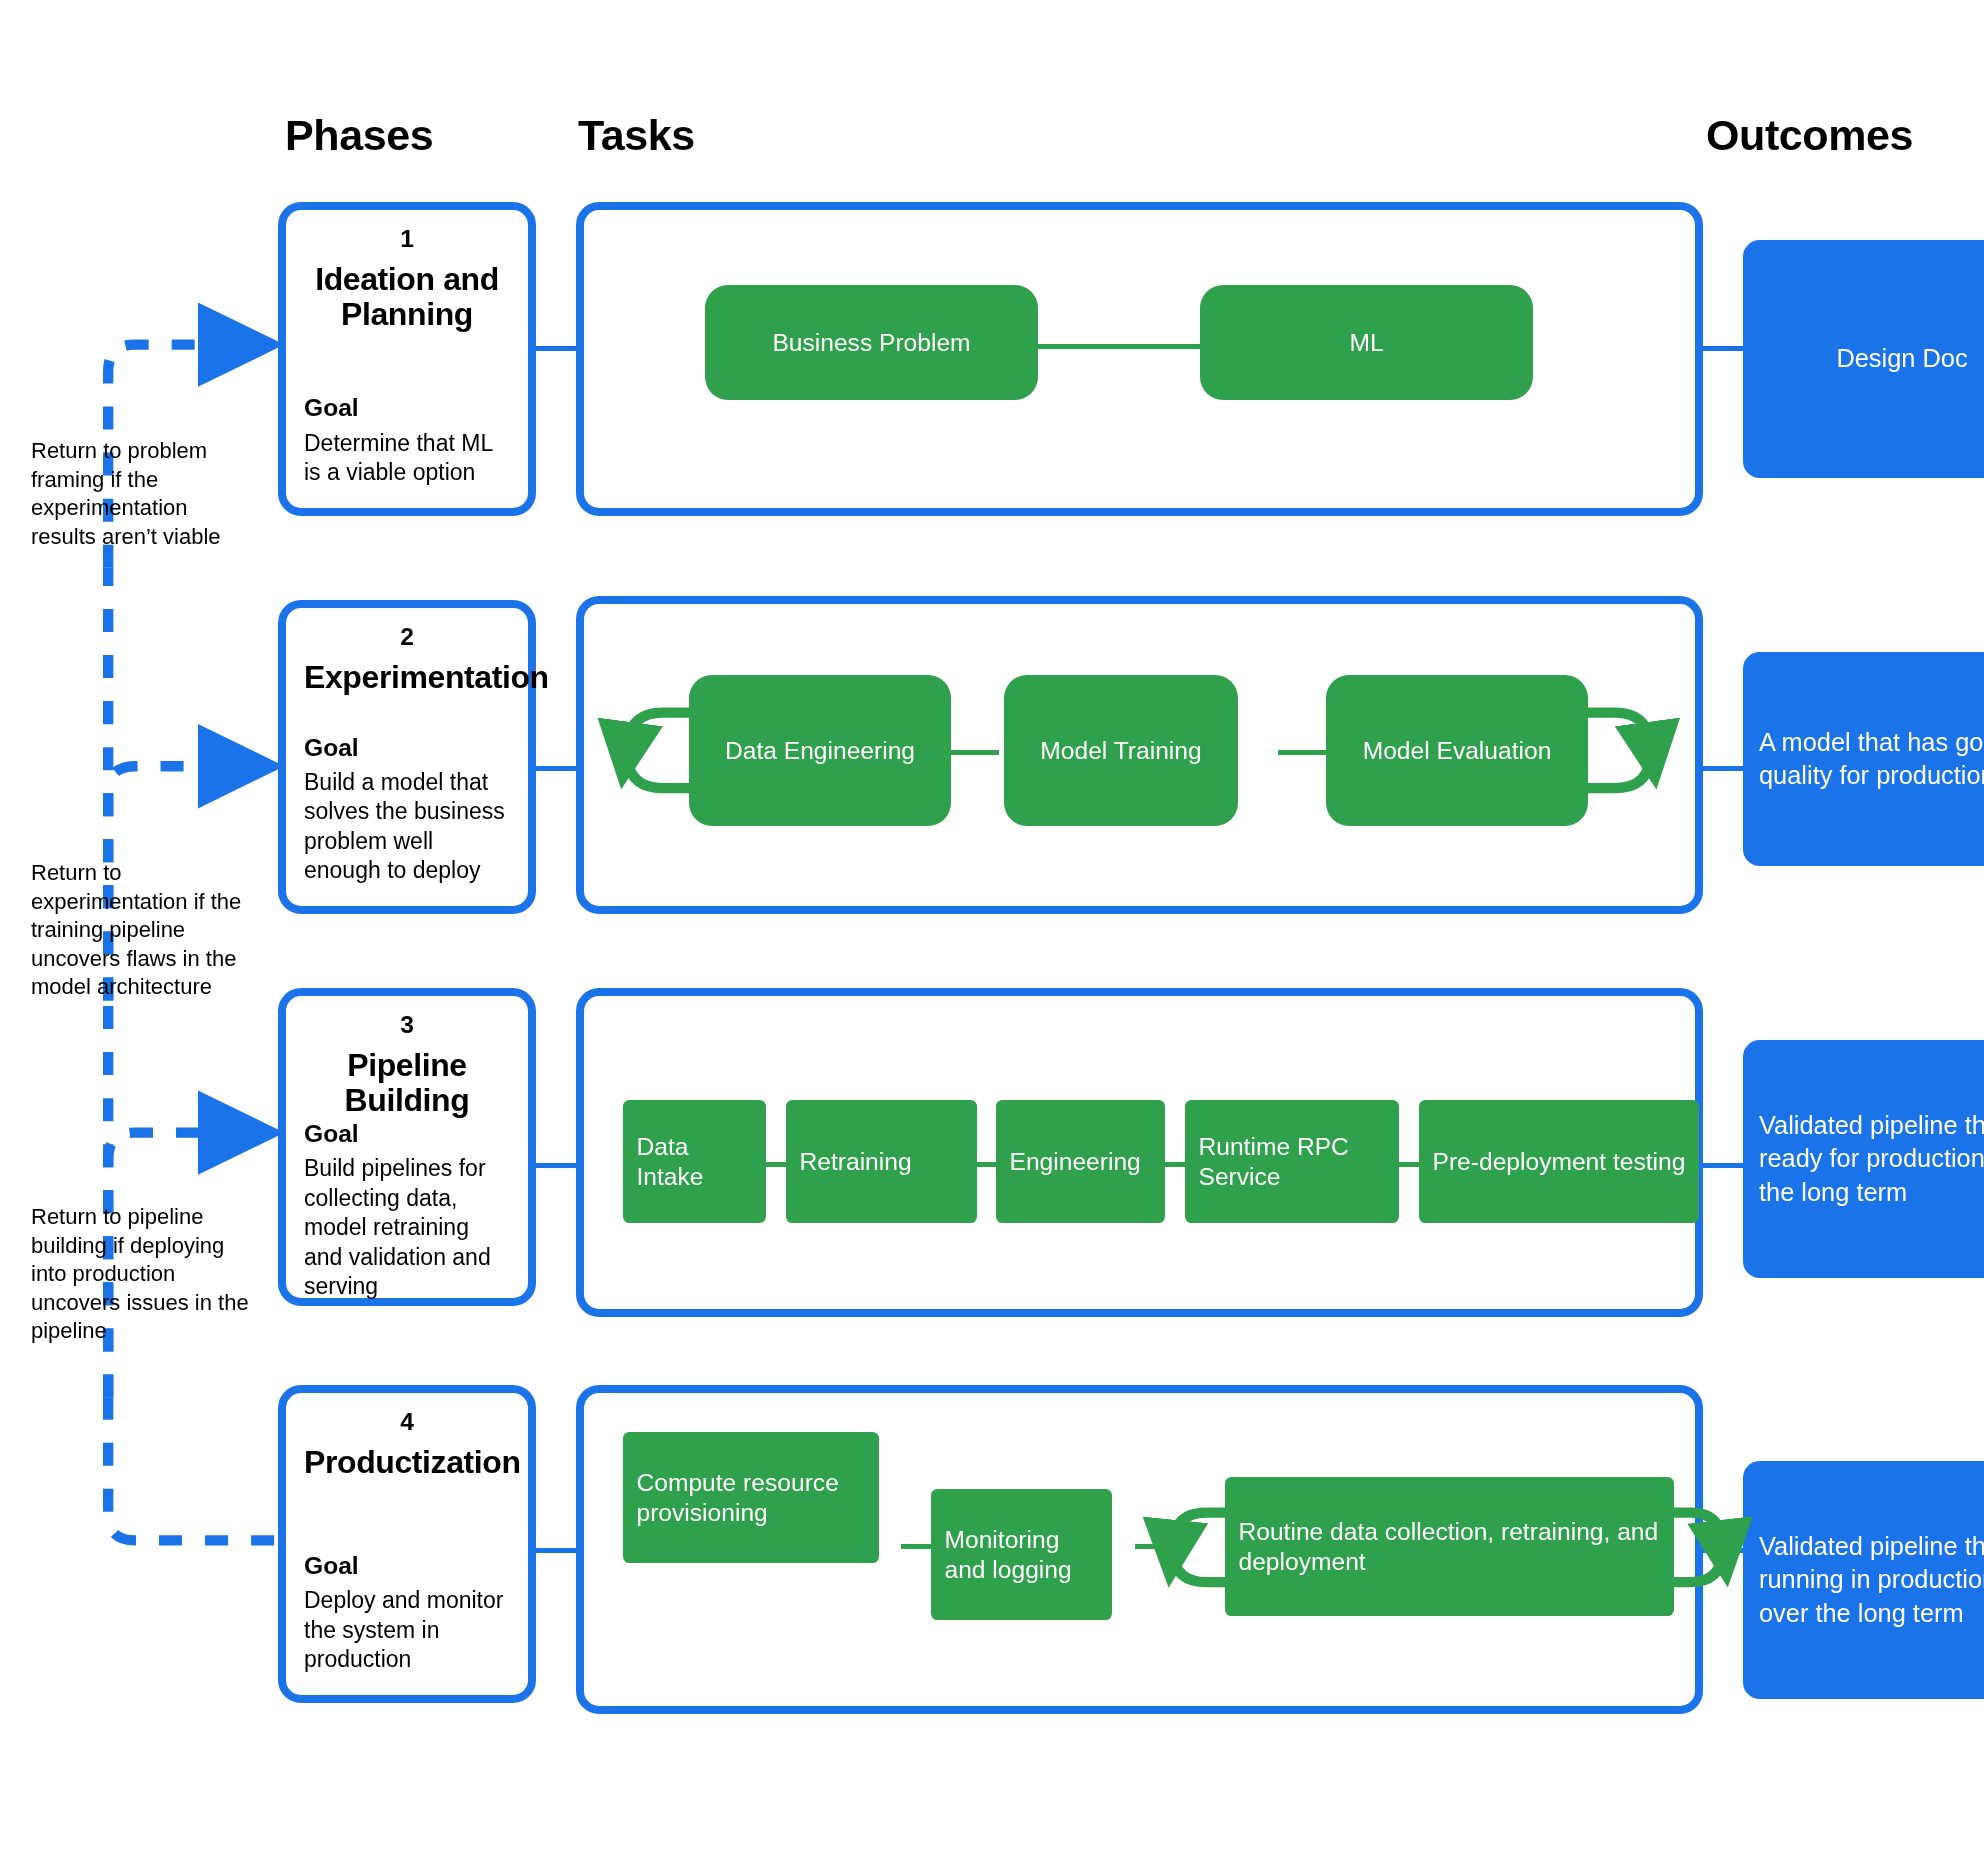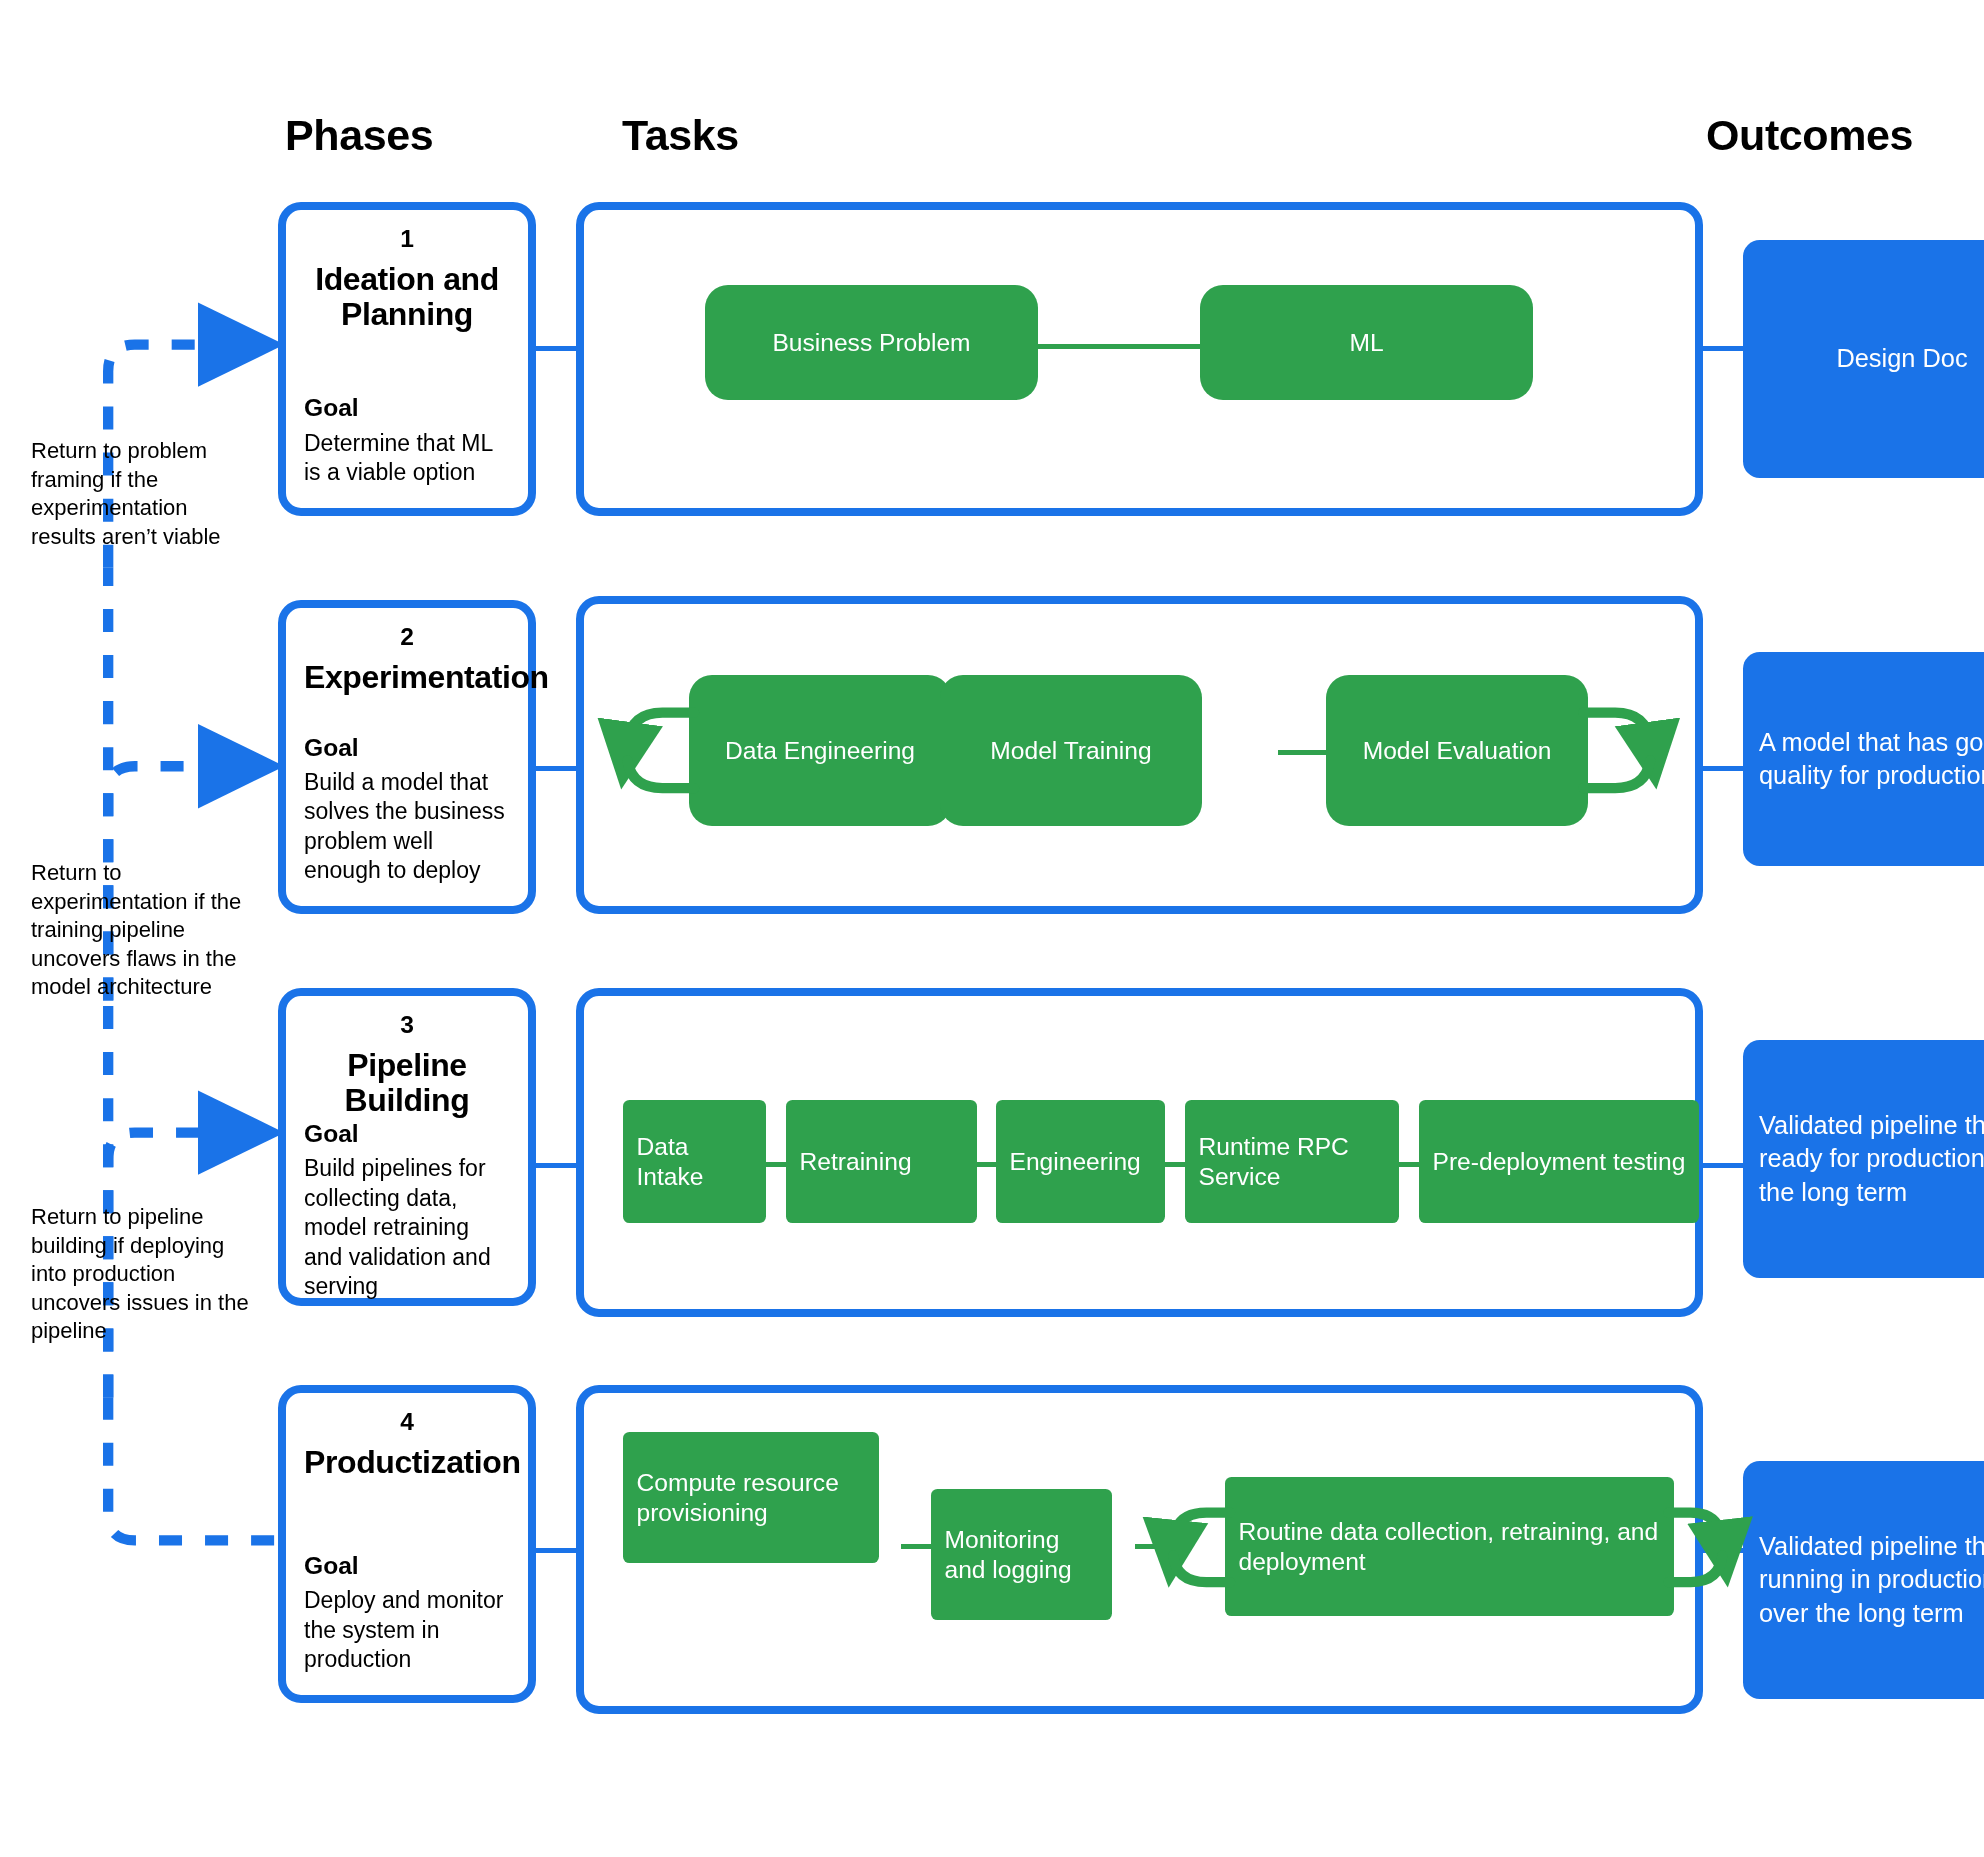--- a/index.html
+++ b/index.html
@@ -183,21 +183,21 @@
       <path d="M 272,3520 L 272,2520" fill="none" stroke="#1a73e8" stroke-width="26" stroke-dasharray="58 58"></path>
       <path d="M 272,2520 L 272,1430" fill="none" stroke="#1a73e8" stroke-width="26" stroke-dasharray="58 58"></path>
     </g>
 
     <g>
       <path d="M 4990,3880 L 5340,3880 Q 5407,3880 5407,3813 L 5407,1990 Q 5407,1923 5340,1923 L 5222,1923" fill="none" stroke="#1a73e8" stroke-width="26" stroke-dasharray="58 58" stroke-linecap="butt" marker-end="url(#arrowL)"></path>
     </g>
   </svg>
 
   <div class="col-header" style="left:285px;top:111px;">Phases</div>
-  <div class="col-header" style="left:578px;top:111px;margin-left:44px;">Tasks</div>
+  <div class="col-header" style="left:578px;top:111px;">Tasks</div>
   <div class="col-header" style="left:1706px;top:111px;">Outcomes</div>
 
   <div class="blue-link" style="left:532px;top:346px;width:48px;"></div>
   <div class="blue-link" style="left:1695px;top:346px;width:48px;"></div>
 
   <div class="phase-card" style="left:278px;top:202px;width:258px;height:314px;">
     <div class="phase-num">1</div>
     <div class="phase-title">Ideation and Planning</div>
     <div class="goal-block">
       <div class="goal-label">Goal</div>
@@ -223,21 +223,21 @@
       <div class="goal-text">Build a model that solves the business problem well enough to deploy</div>
     </div>
   </div>
 
   <div class="tasks-panel" style="left:576px;top:596px;width:1127px;height:318px;"></div>
 
   <div class="green-link" style="left:943px;top:750px;width:56px;"></div>
   <div class="green-link" style="left:1278px;top:750px;width:56px;"></div>
 
   <div class="task-box center" style="left:689px;top:675px;width:262px;height:151px;">Data Engineering</div>
-  <div class="task-box center" style="left:940px;top:675px;width:262px;height:151px;">Model Training</div>
+  <div class="task-box center" style="left:1004px;top:675px;width:234px;height:151px;">Model Training</div>
   <div class="task-box center" style="left:1326px;top:675px;width:262px;height:151px;">Model Evaluation</div>
 
   <div class="outcome-box" style="left:1743px;top:652px;width:318px;height:214px;">A model that has good quality for production</div>
 
   <div class="blue-link" style="left:532px;top:1163px;width:48px;"></div>
   <div class="blue-link" style="left:1695px;top:1163px;width:48px;"></div>
 
   <div class="phase-card" style="left:278px;top:988px;width:258px;height:318px;">
     <div class="phase-num">3</div>
     <div class="phase-title">Pipeline Building</div>

